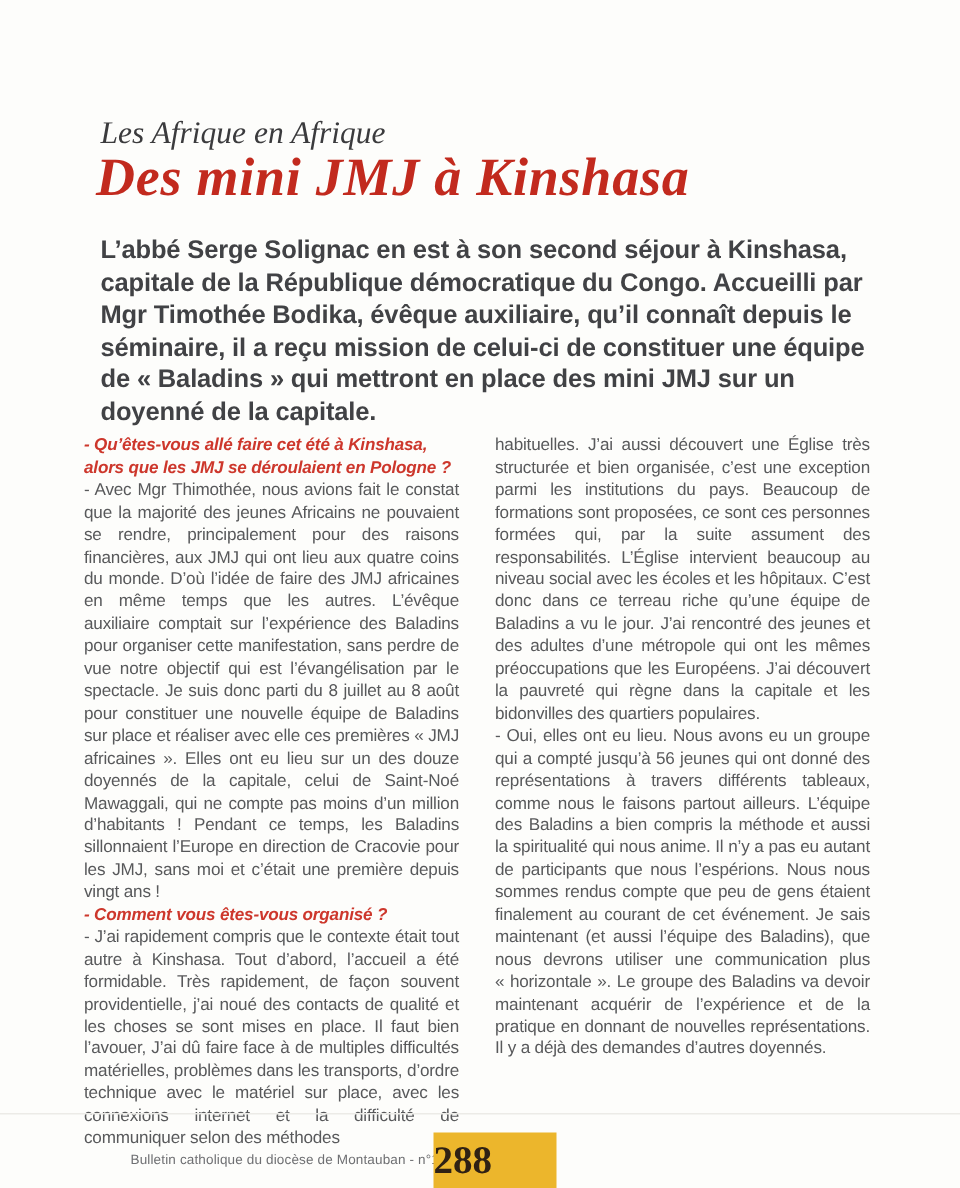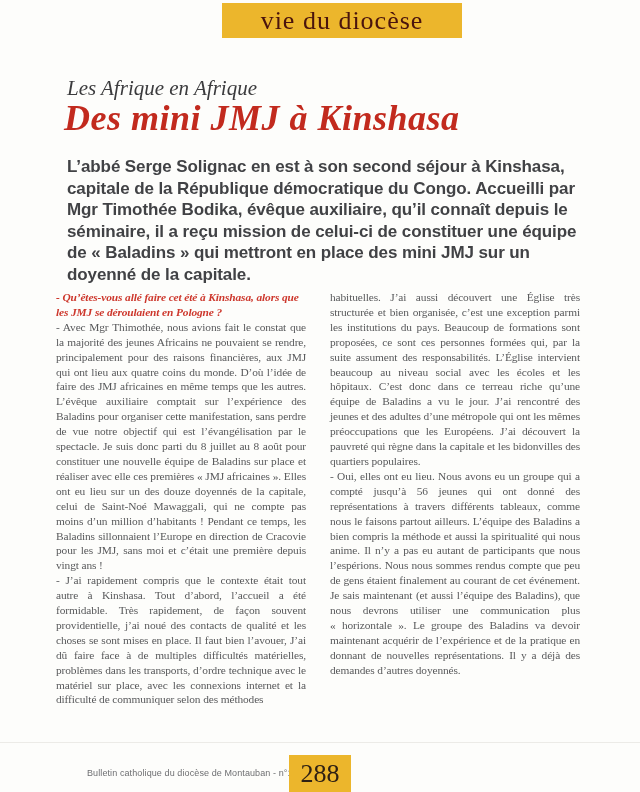--- a/index.html
+++ b/index.html
@@ -37,67 +37,65 @@
     font-size:17px; font-weight:bold; line-height:21.5px;
     color:#414245; letter-spacing:-0.1px;
   }
   .columns {
     position:absolute; left:56px; top:290px; width:524px;
     display:flex; gap:24px;
   }
   .col {
     width:250px;
     font-size:11.4px; line-height:14.9px;
-    color:#58595b; letter-spacing:-0.12px;font-family:Liberation Serif, serif;
+    color:#58595b; letter-spacing:-0.12px;
   }
   .col p { margin:0; }
   .answer { text-align:justify; }
   .question {
     color:#cd372c; font-weight:bold; font-style:italic;
     text-align:left;
   }
   .gap { margin-top:15px; }
   .footer-rule {
     position:absolute; left:0; top:742px; width:640px; height:1px;
     background:#ecebe7;
   }
   .imprint {
     position:absolute; left:87px; top:768px;
     font-size:9px; color:#6e6f72; letter-spacing:0.1px;
   }
   .page-box {
     position:absolute; left:289px; top:755px;
-    width:62px; height:37px;
+    width:82px; height:37px;
     background:#ecb62c;
-    display:flex; align-items:center; justify-content:center;
+    display:flex; align-items:center; justify-content:flex-start;font-weight:bold;
   }
   .page-num {
     font-family:"Liberation Serif", serif;
     font-size:26px; color:#2f2114;
   }
 </style>
 </head>
 <body>
 
 <div class="page">
 
-  <div class="banner">
-    <span class="banner-text">vie du diocèse</span>
-  </div>
 
   <div class="kicker">Les Afrique en Afrique</div>
 
   <div class="title">Des mini JMJ à Kinshasa</div>
 
   <div class="intro">L’abbé Serge Solignac en est à son second séjour à Kinshasa, capitale de la République démocratique du Congo. Accueilli par Mgr Timothée Bodika, évêque auxiliaire, qu’il connaît depuis le séminaire, il a reçu mission de celui-ci de constituer une équipe de «&nbsp;Baladins&nbsp;» qui mettront en place des mini JMJ sur un doyenné de la capitale.</div>
 
   <div class="columns">
     <div class="col">
       <p class="question">- Qu’êtes-vous allé faire cet été à Kinshasa, alors que les JMJ se déroulaient en Pologne&nbsp;?</p>
       <p class="answer">- Avec Mgr&nbsp;Thimothée, nous avions fait le constat que la majorité des jeunes Africains ne pouvaient se rendre, principalement pour des raisons financières, aux JMJ qui ont lieu aux quatre coins du monde. D’où l’idée de faire des JMJ africaines en même temps que les autres. L’évêque auxiliaire comptait sur l’expérience des Baladins pour organiser cette manifestation, sans perdre de vue notre objectif qui est l’évangélisation par le spectacle. Je suis donc parti du 8&nbsp;juillet au 8&nbsp;août pour constituer une nouvelle équipe de Baladins sur place et réaliser avec elle ces premières «&nbsp;JMJ africaines&nbsp;». Elles ont eu lieu sur un des douze doyennés de la capitale, celui de Saint-Noé Mawaggali, qui ne compte pas moins d’un million d’habitants&nbsp;! Pendant ce temps, les Baladins sillonnaient l’Europe en direction de Cracovie pour les JMJ, sans moi et c’était une première depuis vingt ans&nbsp;!</p>
+      <p class="question gap">- Comment vous êtes-vous organisé&nbsp;?</p>
       <p class="answer">- J’ai rapidement compris que le contexte était tout autre à Kinshasa. Tout d’abord, l’accueil a été formidable. Très rapidement, de façon souvent providentielle, j’ai noué des contacts de qualité et les choses se sont mises en place. Il faut bien l’avouer, J’ai dû faire face à de multiples difficultés matérielles, problèmes dans les transports, d’ordre technique avec le matériel sur place, avec les connexions internet et la difficulté de communiquer selon des méthodes</p>
     </div>
     <div class="col">
       <p class="answer">habituelles. J’ai aussi découvert une Église très structurée et bien organisée, c’est une exception parmi les institutions du pays. Beaucoup de formations sont proposées, ce sont ces personnes formées qui, par la suite assument des responsabilités. L’Église intervient beaucoup au niveau social avec les écoles et les hôpitaux. C’est donc dans ce terreau riche qu’une équipe de Baladins a vu le jour. J’ai rencontré des jeunes et des adultes d’une métropole qui ont les mêmes préoccupations que les Européens. J’ai découvert la pauvreté qui règne dans la capitale et les bidonvilles des quartiers populaires.</p>
       <p class="answer">- Oui, elles ont eu lieu. Nous avons eu un groupe qui a compté jusqu’à 56&nbsp;jeunes qui ont donné des représentations à travers différents tableaux, comme nous le faisons partout ailleurs. L’équipe des Baladins a bien compris la méthode et aussi la spiritualité qui nous anime. Il n’y a pas eu autant de participants que nous l’espérions. Nous nous sommes rendus compte que peu de gens étaient finalement au courant de cet événement. Je sais maintenant (et aussi l’équipe des Baladins), que nous devrons utiliser une communication plus «&nbsp;horizontale&nbsp;». Le groupe des Baladins va devoir maintenant acquérir de l’expérience et de la pratique en donnant de nouvelles représentations. Il y a déjà des demandes d’autres doyennés.</p>
     </div>
   </div>
 
   <div class="footer-rule"></div>
 

